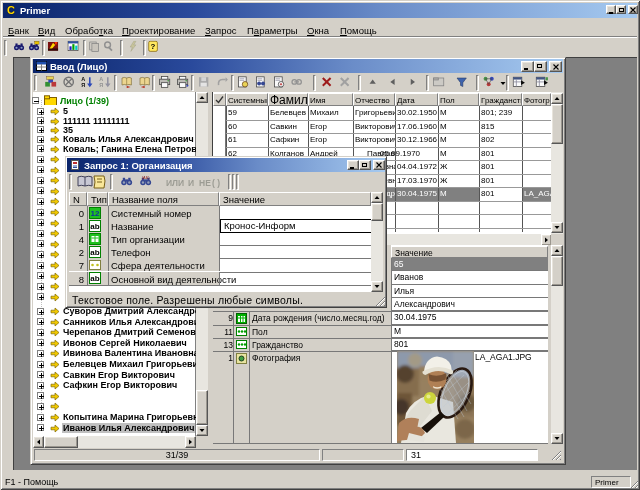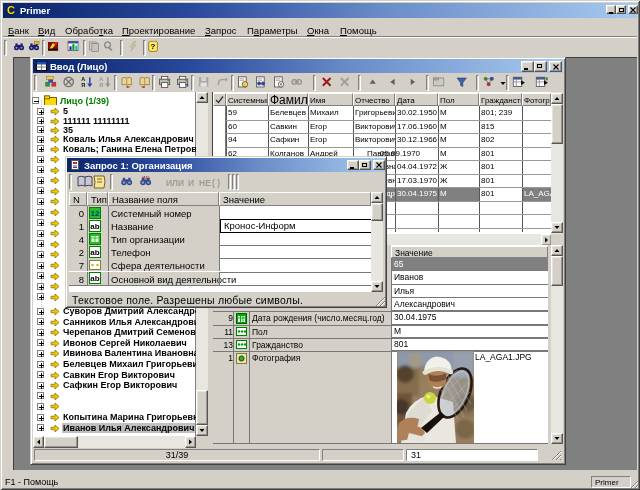--- a/index.html
+++ b/index.html
@@ -696,21 +696,21 @@
 <div class="a" style="left:438px;top:119.5px;width:41px;height:13.5px;overflow:hidden">
       <span style="font-size:8px;color:#000;padding-left:2px;line-height:13px;display:block;white-space:nowrap">М</span>
     </div>
 <div class="a" style="left:479px;top:119.5px;width:43px;height:13.5px;overflow:hidden">
       <span style="font-size:8px;color:#000;padding-left:2px;line-height:13px;display:block;white-space:nowrap">815</span>
     </div>
 <div class="a" style="left:522px;top:119.5px;width:29px;height:13.5px;overflow:hidden">
       <span style="font-size:8px;color:#000;padding-left:2px;line-height:13px;display:block;white-space:nowrap"></span>
     </div>
 <div class="a" style="left:226px;top:133.0px;width:42px;height:13.5px;overflow:hidden">
-      <span style="font-size:8px;color:#000;padding-left:2px;line-height:13px;display:block;white-space:nowrap">94</span>
+      <span style="font-size:8px;color:#000;padding-left:2px;line-height:13px;display:block;white-space:nowrap">61</span>
     </div>
 <div class="a" style="left:268px;top:133.0px;width:40px;height:13.5px;overflow:hidden">
       <span style="font-size:8px;color:#000;padding-left:2px;line-height:13px;display:block;white-space:nowrap">Сафкин</span>
     </div>
 <div class="a" style="left:308px;top:133.0px;width:45px;height:13.5px;overflow:hidden">
       <span style="font-size:8px;color:#000;padding-left:2px;line-height:13px;display:block;white-space:nowrap">Егор</span>
     </div>
 <div class="a" style="left:353px;top:133.0px;width:42px;height:13.5px;overflow:hidden">
       <span style="font-size:8px;color:#000;padding-left:2px;line-height:13px;display:block;white-space:nowrap">Викторович</span>
     </div>

